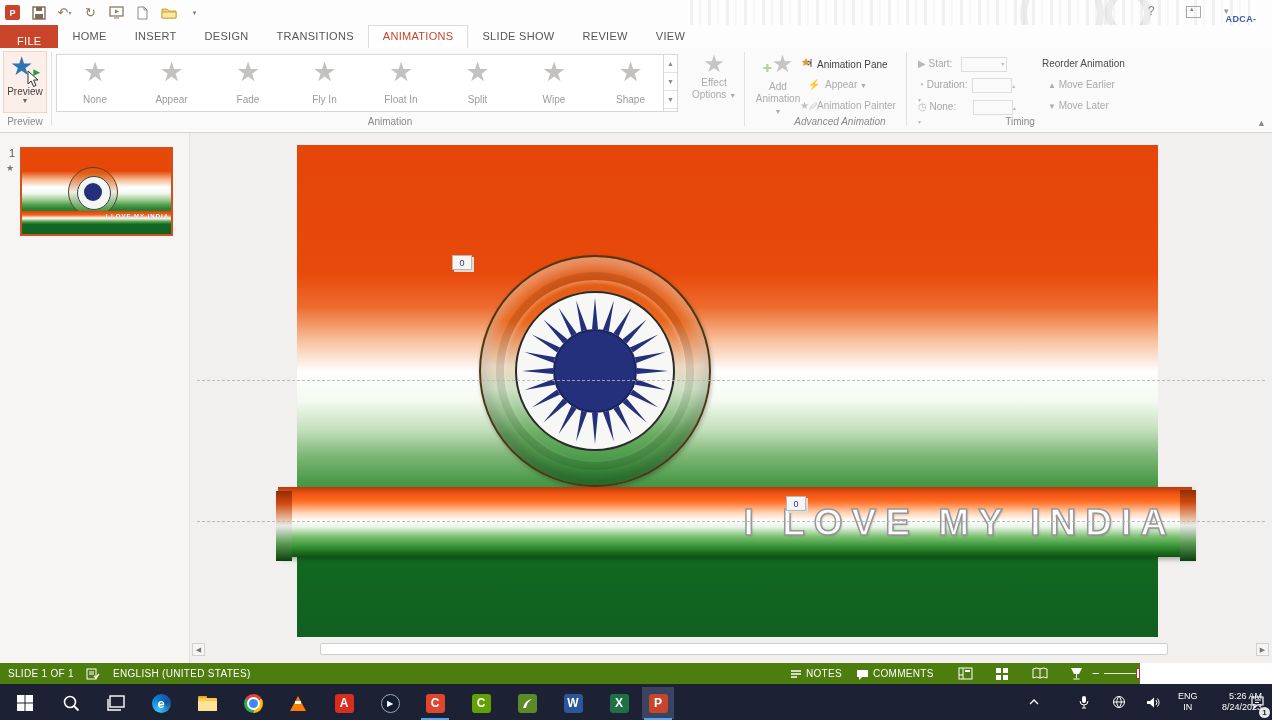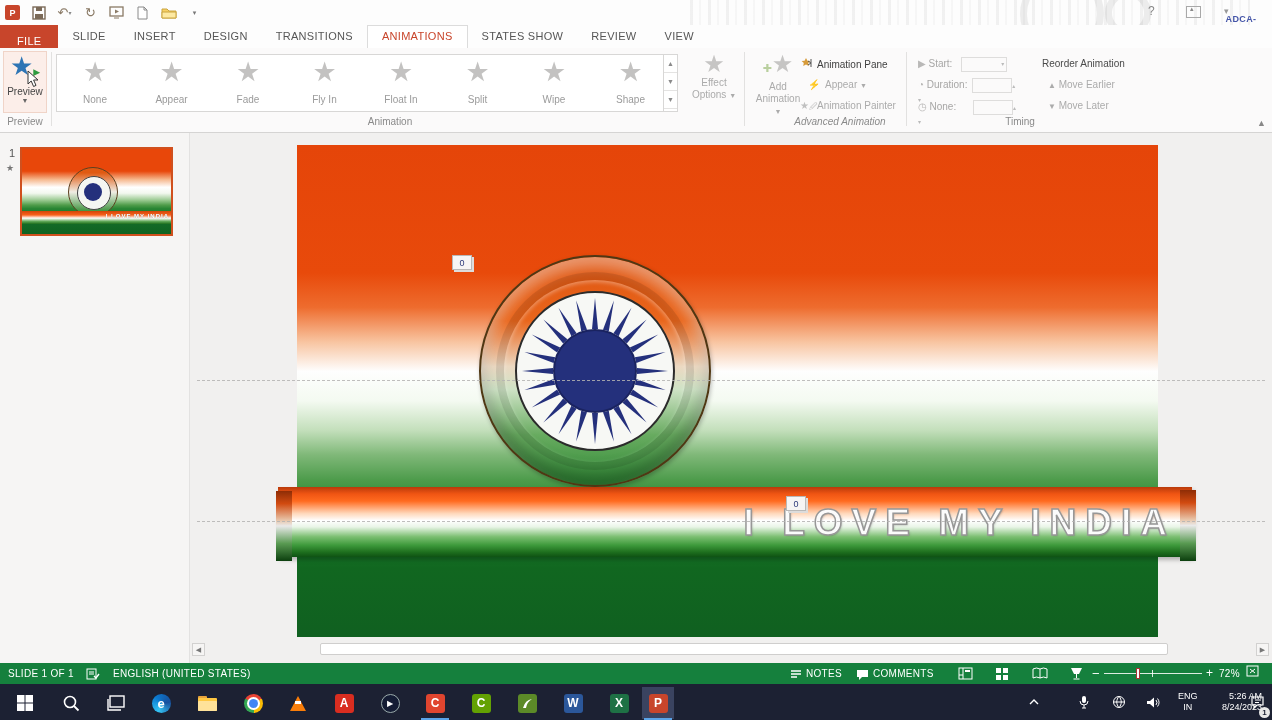--- a/index.html
+++ b/index.html
@@ -104,21 +104,21 @@
     background:linear-gradient(180deg,#8e2d06 0%,#d14a10 18%,#e8c6ab 42%,#e9e9e9 50%,#599a52 75%,#0c3f0e 100%); }
   .banner-text { position:absolute; right:16px; top:0; height:70px; line-height:72px;
     font-size:37px; font-weight:bold; letter-spacing:9px; color:#fbfbfb;
     -webkit-text-stroke:1.5px #979797; text-shadow:1px 1px 2px rgba(60,60,60,.35); white-space:nowrap; }
   .hscroll { position:absolute; left:0; top:509px; width:1082px; height:15px; background:#f1f0ef; }
   .hs-arrow { position:absolute; top:1px; width:13px; height:13px; background:#f6f5f4; border:1px solid #d2d1d0;
     font-size:7px; color:#777; text-align:center; line-height:12px; }
   .hs-thumb { position:absolute; left:130px; top:1px; width:848px; height:12px; background:#fff; border:1px solid #cfcecd; border-radius:2px; }
 
   
-  .statusbar { position:absolute; left:0; top:663px; width:1272px; height:21px; background:#15803d; color:#fff; font-size:10px; }
+  .statusbar { position:absolute; left:0; top:663px; width:1140px; height:21px; background:#4d7c0f; color:#fff; font-size:10px; }
   .sb-item { position:absolute; top:0; height:21px; line-height:21px; white-space:nowrap; letter-spacing:.3px; }
   .sb-ico { display:inline-block; vertical-align:middle; margin-right:4px; }
   .zoom-track { position:absolute; top:10px; width:98px; height:1px; background:rgba(255,255,255,.85); }
   .zoom-tick { position:absolute; left:48px; top:-3px; width:1px; height:7px; background:rgba(255,255,255,.85); }
   .zoom-thumb { position:absolute; left:32px; top:-5px; width:4px; height:11px; background:#fff; border:1px solid #a33; }
 
   
   .taskbar { position:absolute; left:0; top:684px; width:1272px; height:36px; background:#1c2133; }
   .tb-slot { position:absolute; top:6px; width:26px; height:26px; display:flex; align-items:center; justify-content:center; }
   .tb-slot.running:after { content:""; position:absolute; left:-1px; bottom:-4px; width:28px; height:2px; background:#5aa3e8; }
@@ -188,26 +188,26 @@
     <div class="tb-caret">▾</div>
   </div>
   <div class="ms-account">Microsoft acc</div>
   <div class="adca">
     <div>ADCA-</div>
     <div>TUTORIAL</div>
   </div>
 
   <div class="tabrow" id="tabrow">
       <div class="tab file">FILE</div>
-      <div class="tab">SLIDE</div>
+      <div class="tab">HOME</div>
       <div class="tab">INSERT</div>
       <div class="tab">DESIGN</div>
       <div class="tab">TRANSITIONS</div>
       <div class="tab active">ANIMATIONS</div>
-      <div class="tab">STATES SHOW</div>
+      <div class="tab">SLIDE SHOW</div>
       <div class="tab">REVIEW</div>
       <div class="tab">VIEW</div>
     </div>
 
   <div class="ribbon">
 
     <div class="preview-btn">
       <div class="preview-star">★<span style="font-size:9px;color:#2e9b3f;">▶</span></div>
       <div class="preview-lbl">Preview</div>
       <div class="preview-caret">▼</div>

